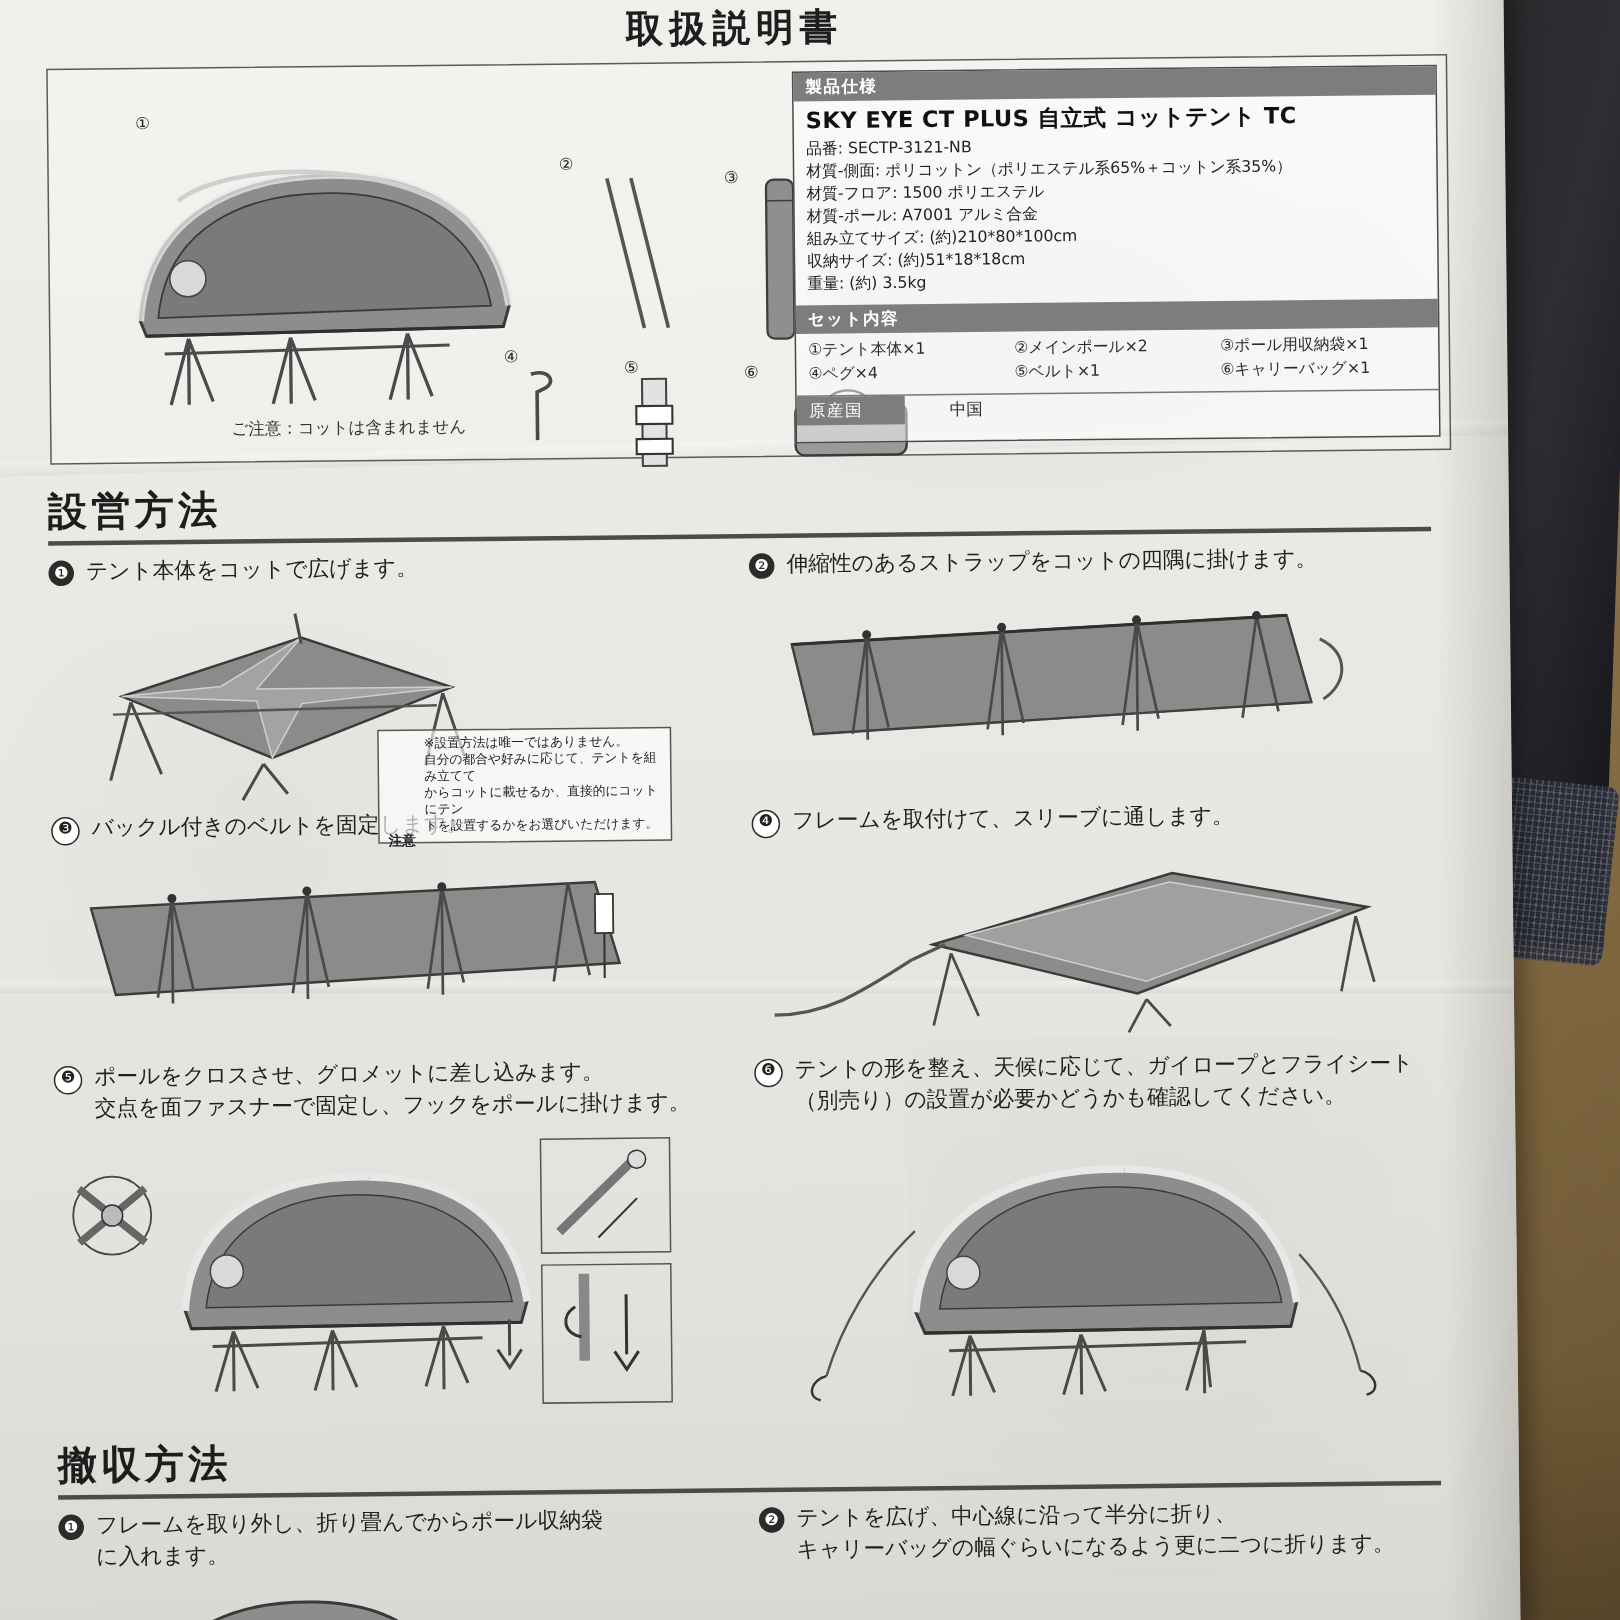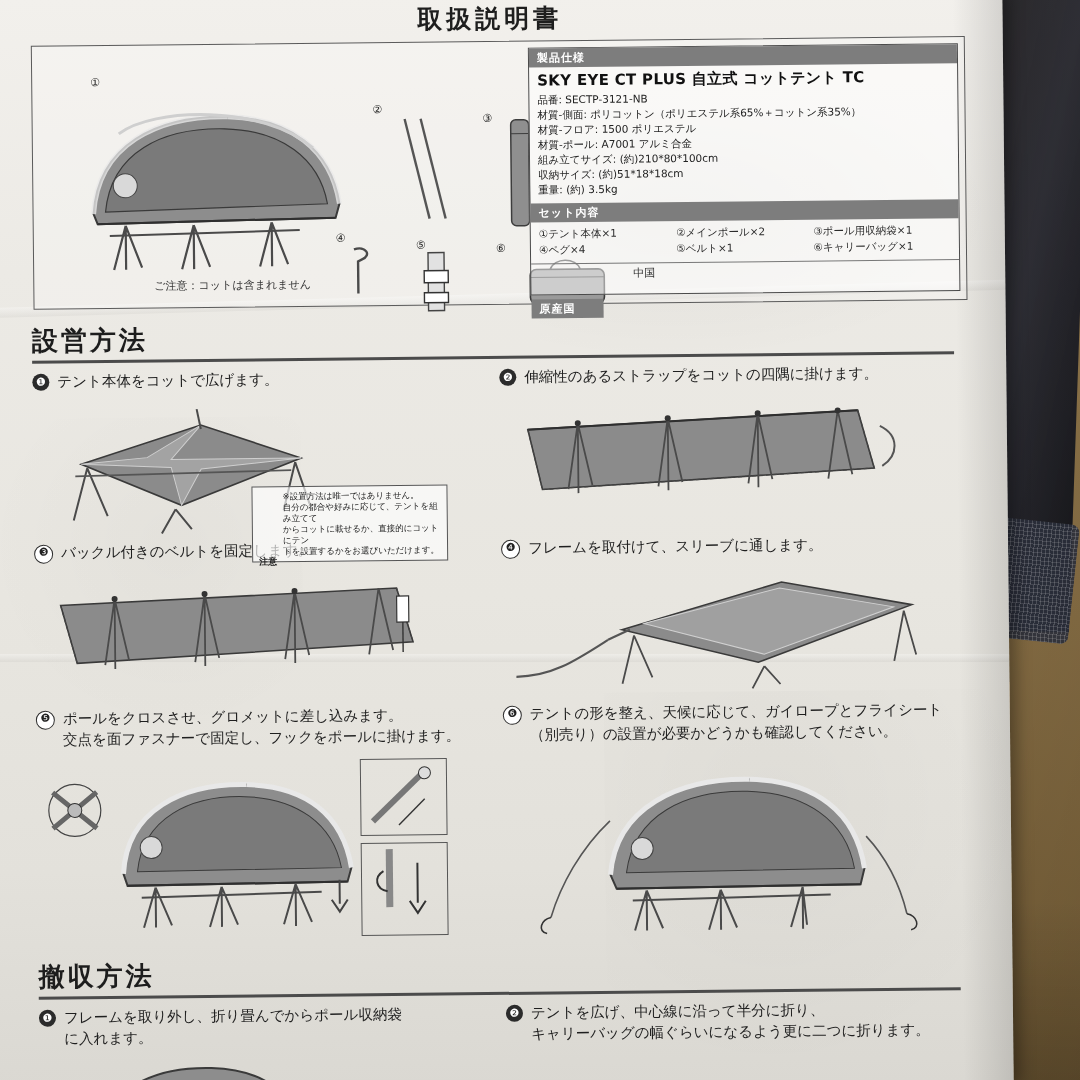--- a/index.html
+++ b/index.html
@@ -174,25 +174,24 @@
     display: flex;
     align-items: stretch;
     border-top: 1px solid #777;
     margin-top: 2px;
   }
   .origin-head {
     background: #7d7d7d;
     color: #fff;
     font-size: 11px;
     padding: 2px 8px;
-    font-weight: bold;
+    font-weight: normal;
     letter-spacing: 1px;
     width: 72px;
     box-sizing: border-box;
-    margin-top: 35px;
   }
   .origin-val { font-size: 11px; padding: 2px 10px; margin-left: 20px; }
 
   .note-small {
     position: absolute;
     left: 120px; bottom: 14px;
     font-size: 11px;
     color: #333;
   }
   .num-badge {

